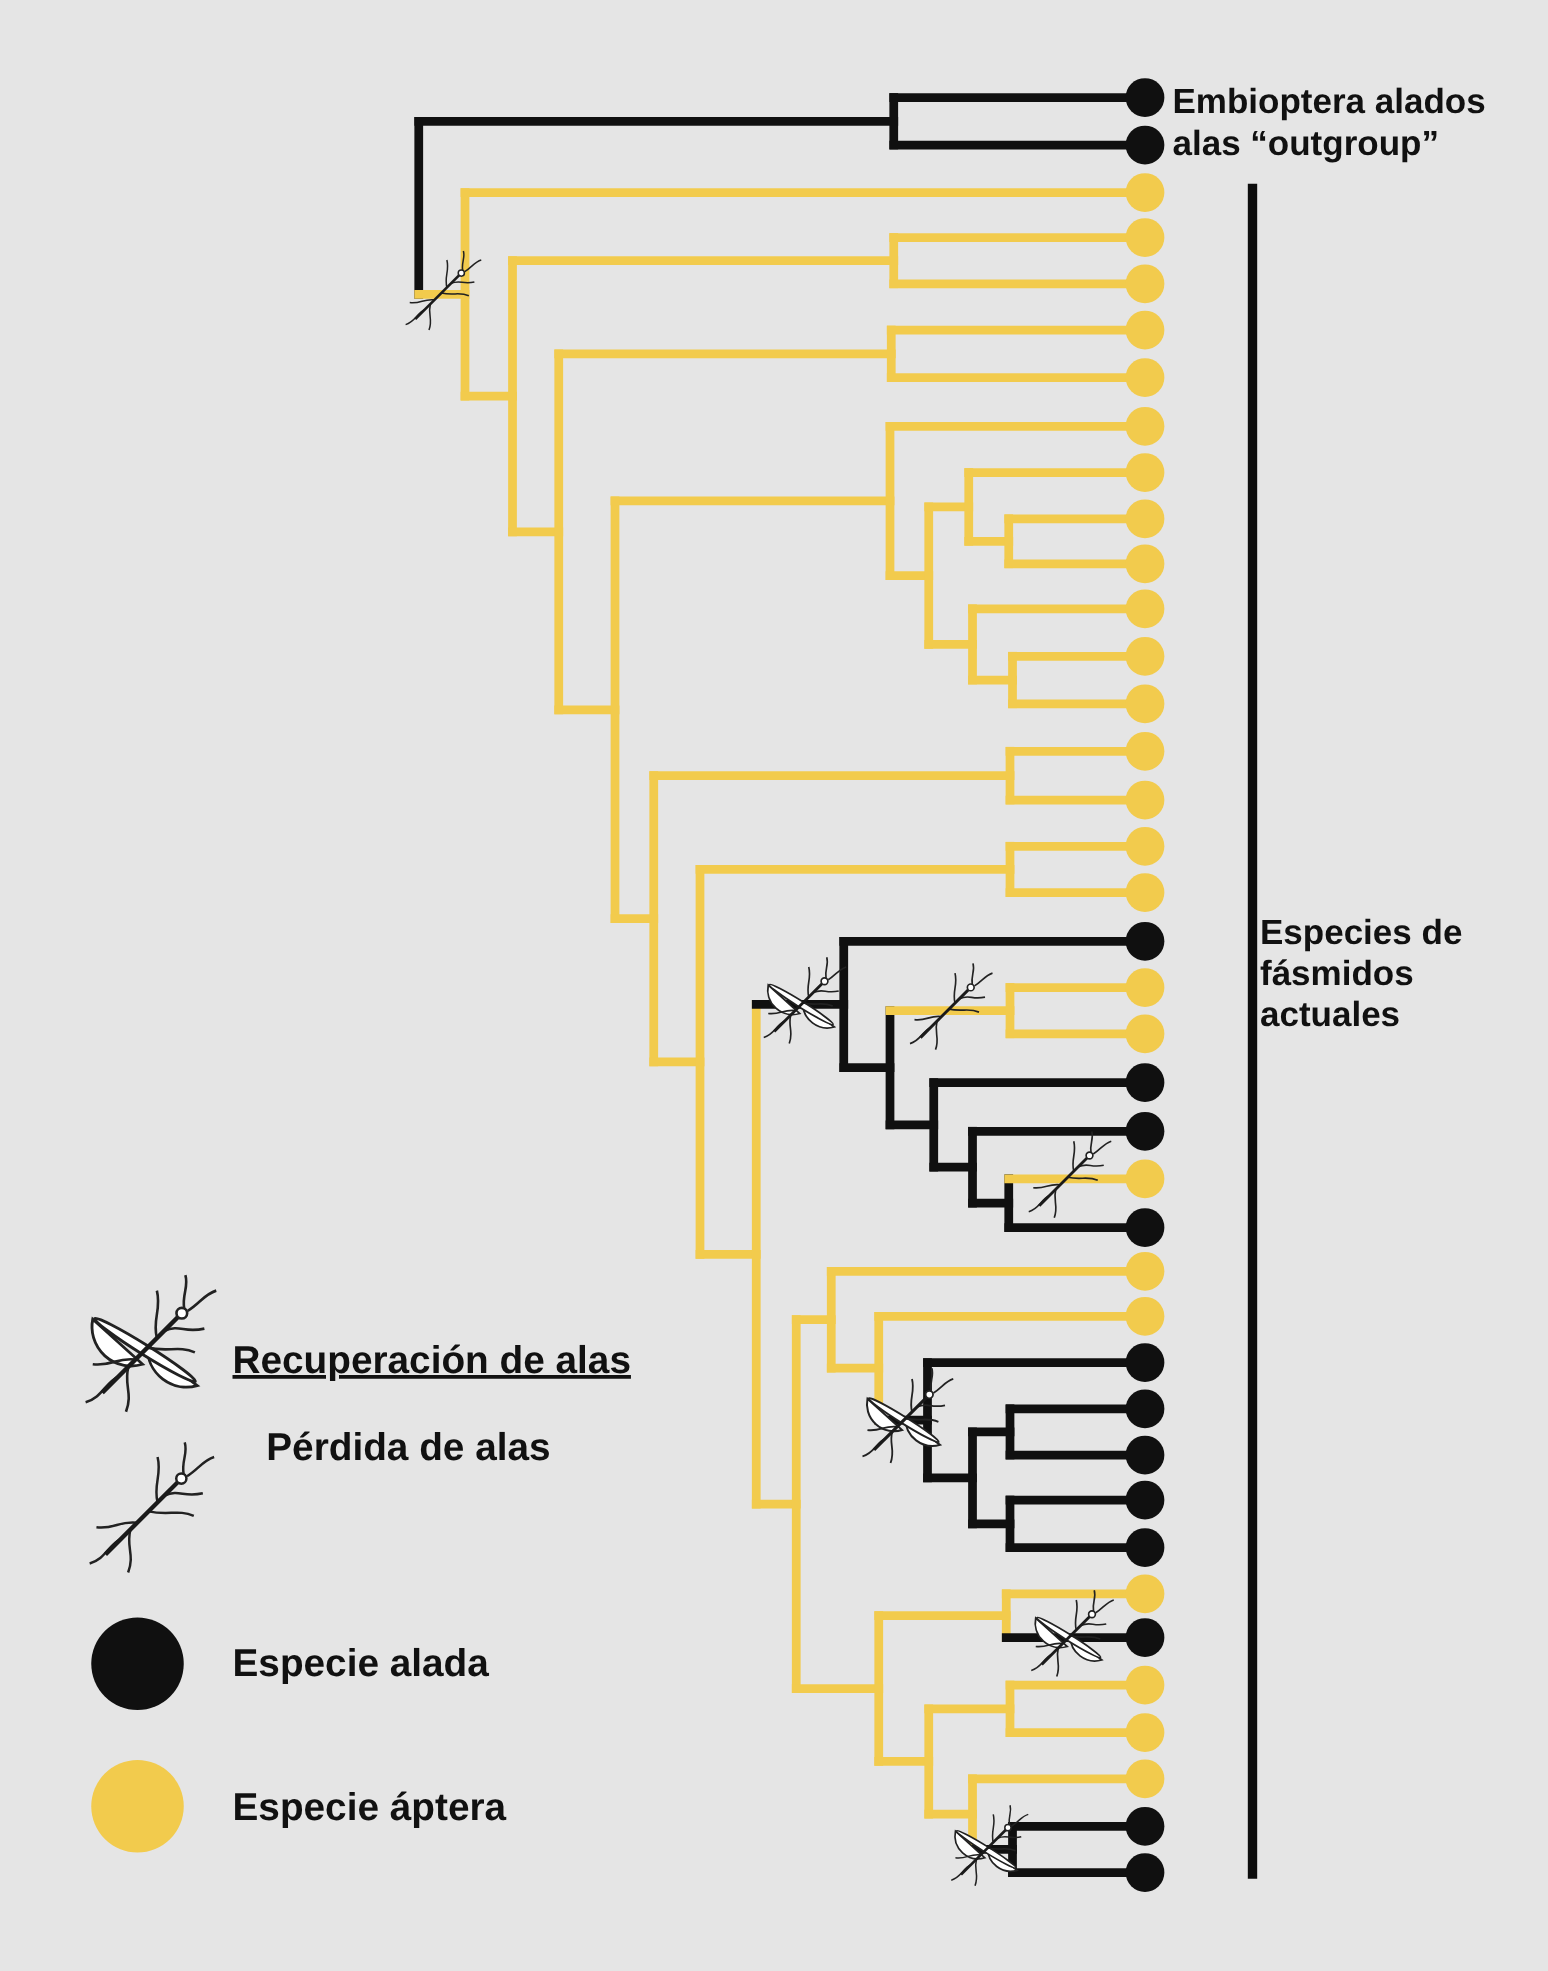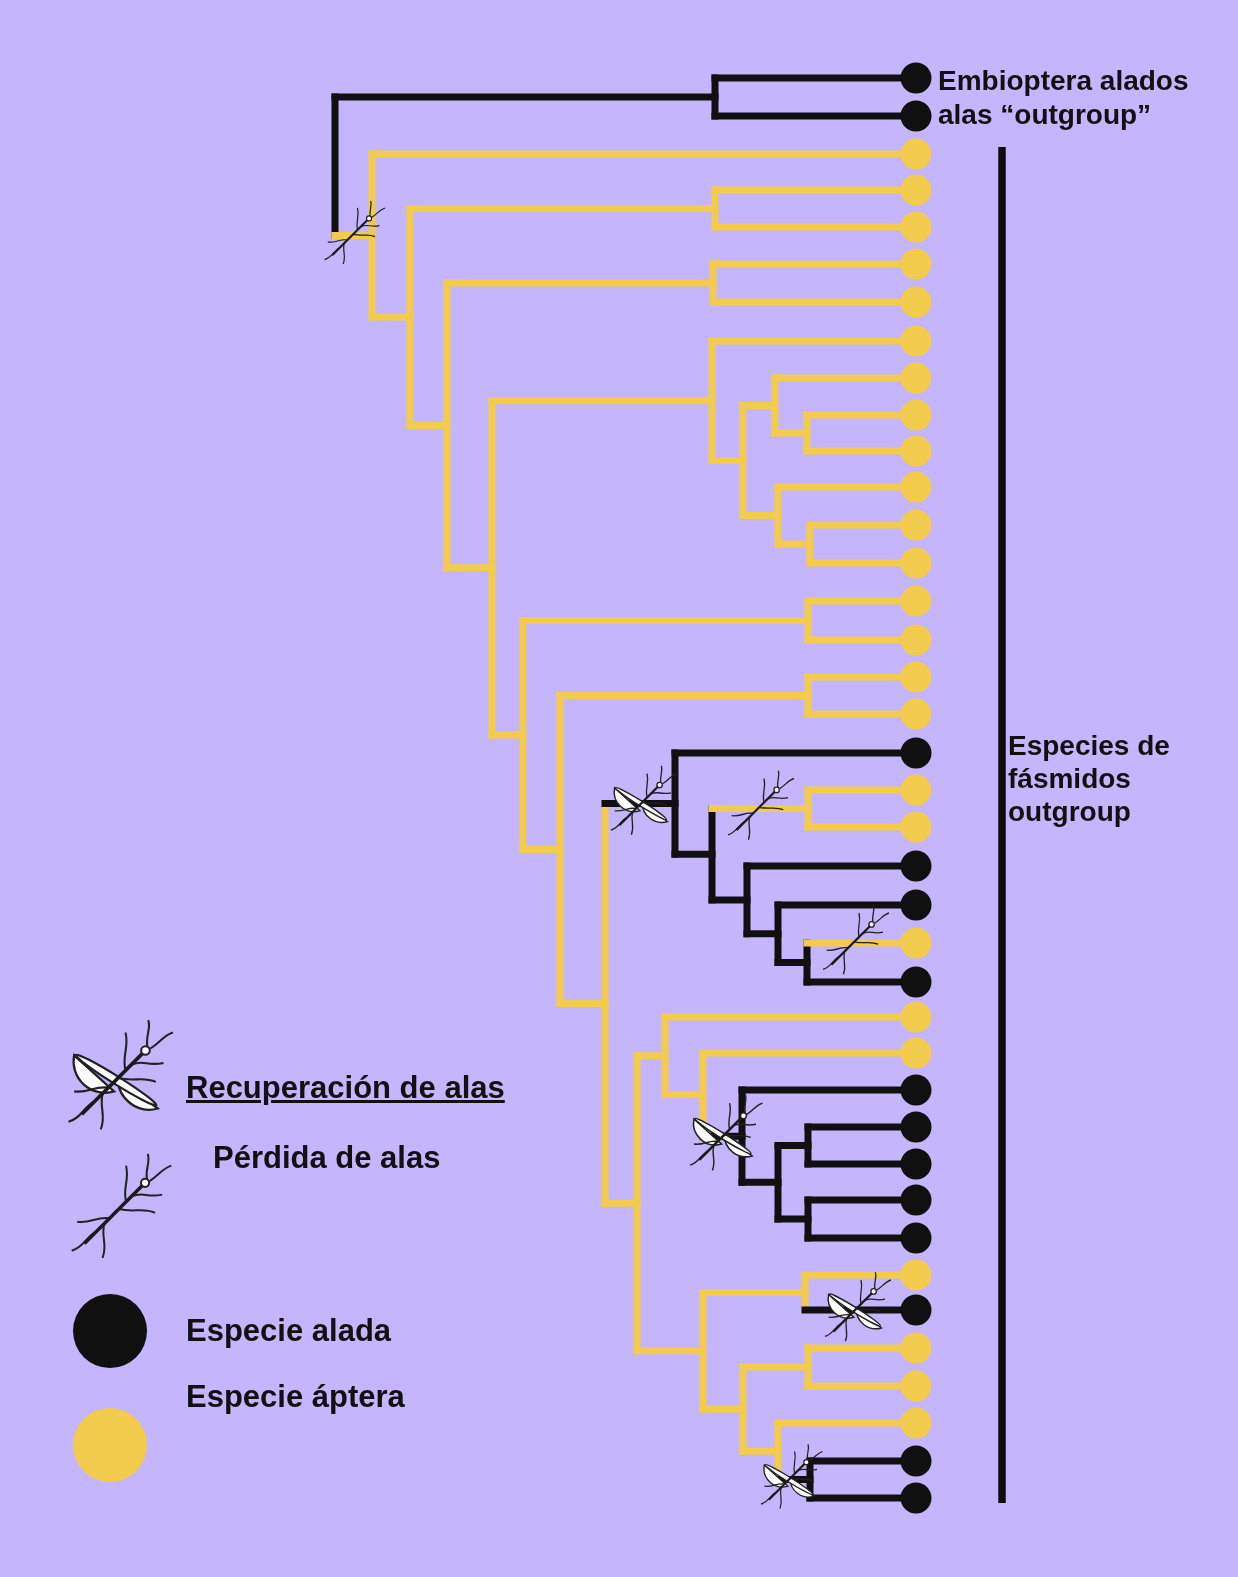--- a/index.html
+++ b/index.html
@@ -1,16 +1,16 @@
 <!DOCTYPE html>
 <html><head>
 <meta charset="utf-8">
 <style>
   html,body{margin:0;padding:0;background:#fff;}
-  #stage{position:relative;width:1238px;height:1577px;background:#c4b5fd;overflow:hidden;
+  #stage{position:relative;width:1238px;height:1577px;background:#e5e5e5;overflow:hidden;
          font-family:"Liberation Sans",sans-serif;color:#111;}
   #tree-svg{position:absolute;left:0;top:0;}
   .lbl{position:absolute;font-weight:bold;line-height:1.2;}
   #outgroup-label{left:938px;top:64px;font-size:28px;text-align:left;}
   #bracket-label{left:1008px;top:730px;width:206px;font-size:28px;line-height:1.17;}
   .legend-item{position:absolute;display:flex;align-items:center;}
   .legend-label{font-weight:bold;font-size:31px;white-space:nowrap;}
   .legend-ico{position:absolute;}
   .dot{position:absolute;width:74px;height:74px;border-radius:50%;}
 </style>
@@ -316,21 +316,21 @@
     </svg>
 
   <div class="lbl" id="outgroup-label">
     <div>Embioptera alados</div>
     <div>alas “outgroup”</div>
   </div>
 
   <div class="lbl" id="bracket-label">
     <div>Especies de</div>
     <div>fásmidos</div>
-    <div>outgroup</div>
+    <div>actuales</div>
   </div>
 
   <svg class="legend-ico" style="left:52px;top:1014px;" width="128" height="128" viewBox="-64 -64 128 128" id="legend-winged">
       <g transform="translate(0,2) scale(0.95)">
 
     <path d="M -44 -26 A 33 33 0 0 0 -2 12 Z" fill="#fff" stroke="#222" stroke-width="2.4"></path>
     <path d="M 2 -2 A 33 33 0 0 0 44 30 Z" fill="#fff" stroke="#222" stroke-width="2.4"></path>
     <g transform="rotate(32)">
           <ellipse rx="50" ry="4.2" fill="#fff" stroke="#222" stroke-width="2.4"></ellipse>
         </g>
@@ -376,17 +376,17 @@
   <div class="legend-item" style="left:186px;top:1136px;height:44px;margin-left:27px;">
     <span class="legend-label">Pérdida de alas</span>
   </div>
 
   <div class="dot" style="left: 73px; top: 1294px; background: rgb(16, 16, 16);"></div>
   <div class="legend-item" style="left:186px;top:1309px;height:44px;">
     <span class="legend-label">Especie alada</span>
   </div>
 
   <div class="dot" style="left: 73px; top: 1408px; background: rgb(242, 203, 77);"></div>
-  <div class="legend-item" style="left:186px;top:1375px;height:44px;">
+  <div class="legend-item" style="left:186px;top:1424px;height:44px;">
     <span class="legend-label">Especie áptera</span>
   </div>
 
 </div>
 
 </body></html>

